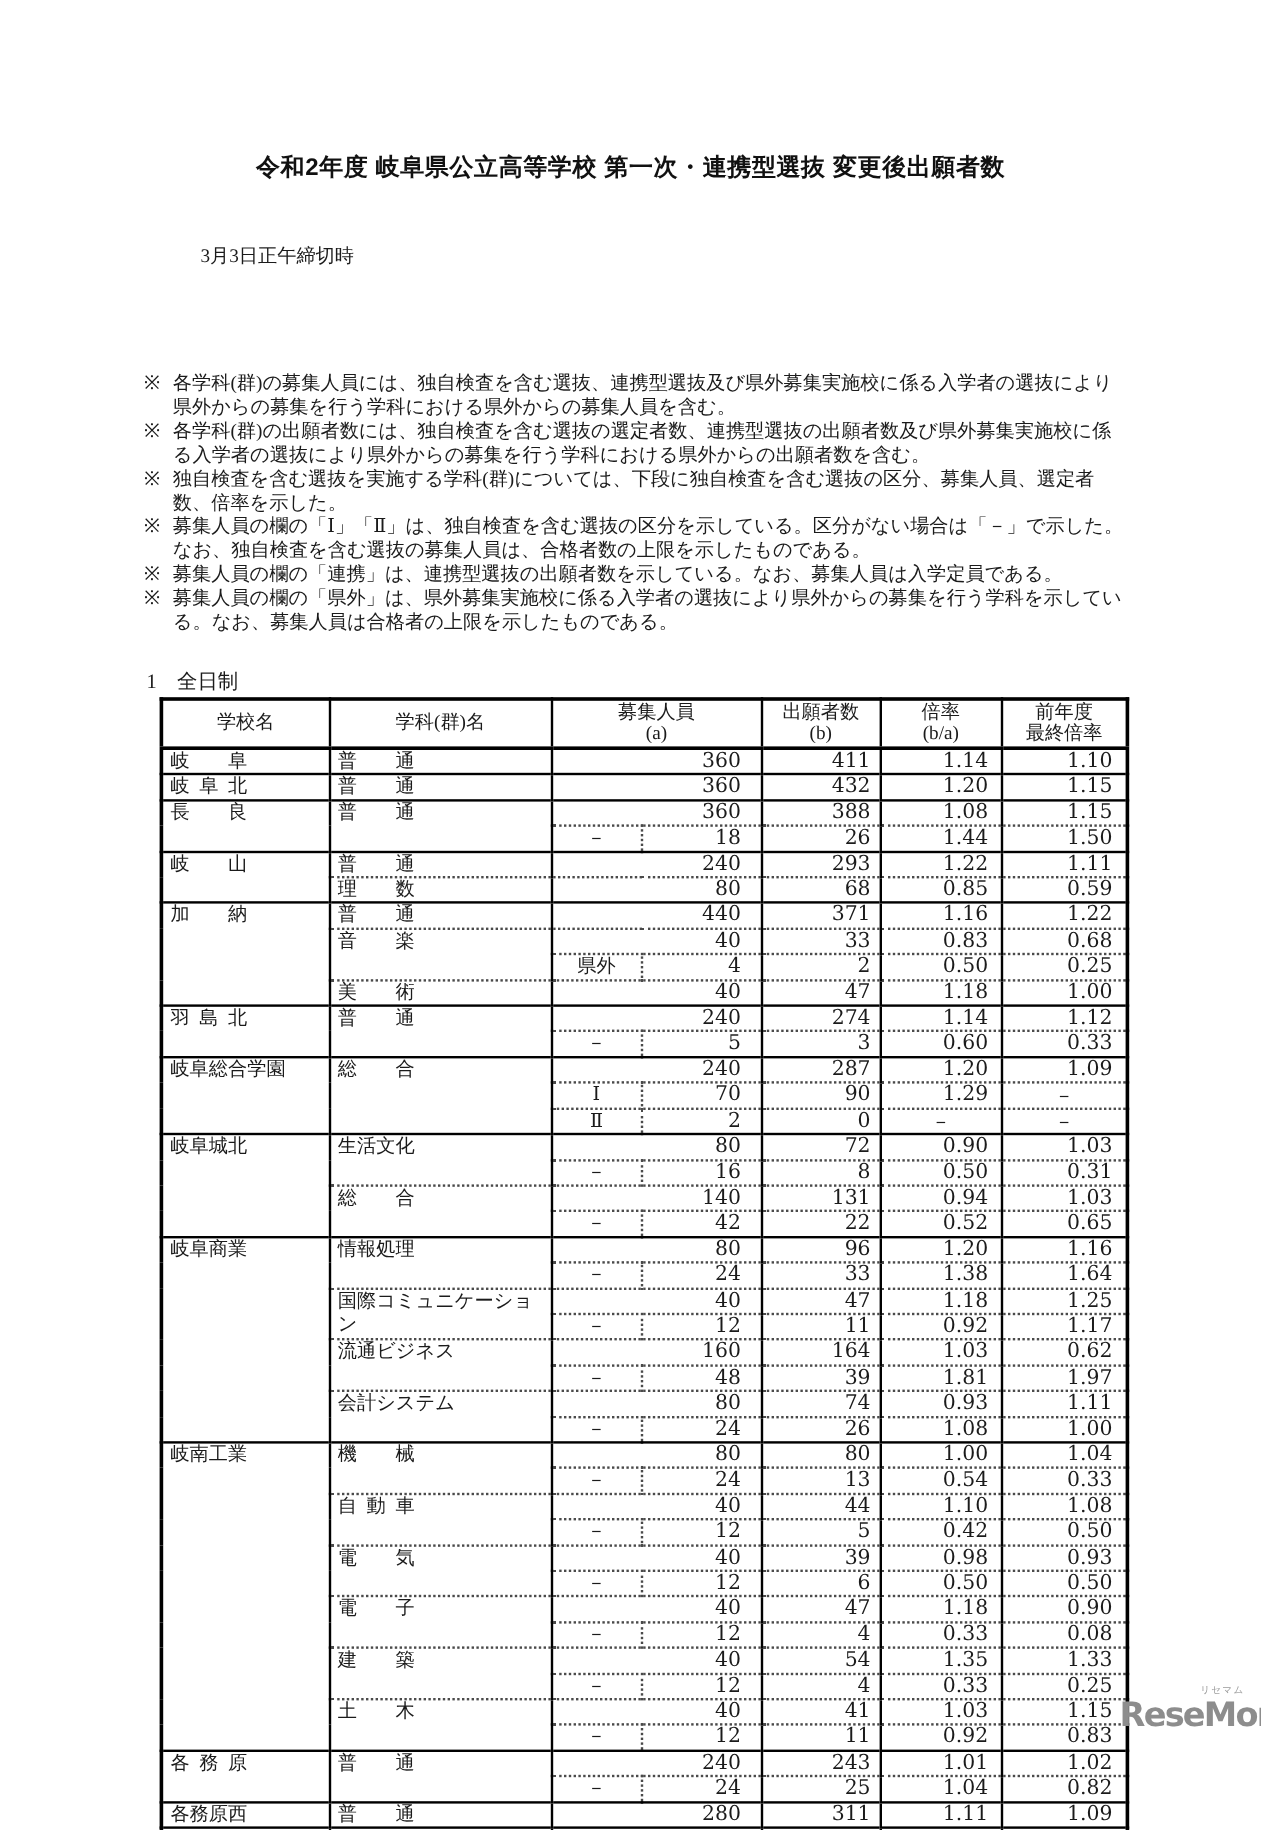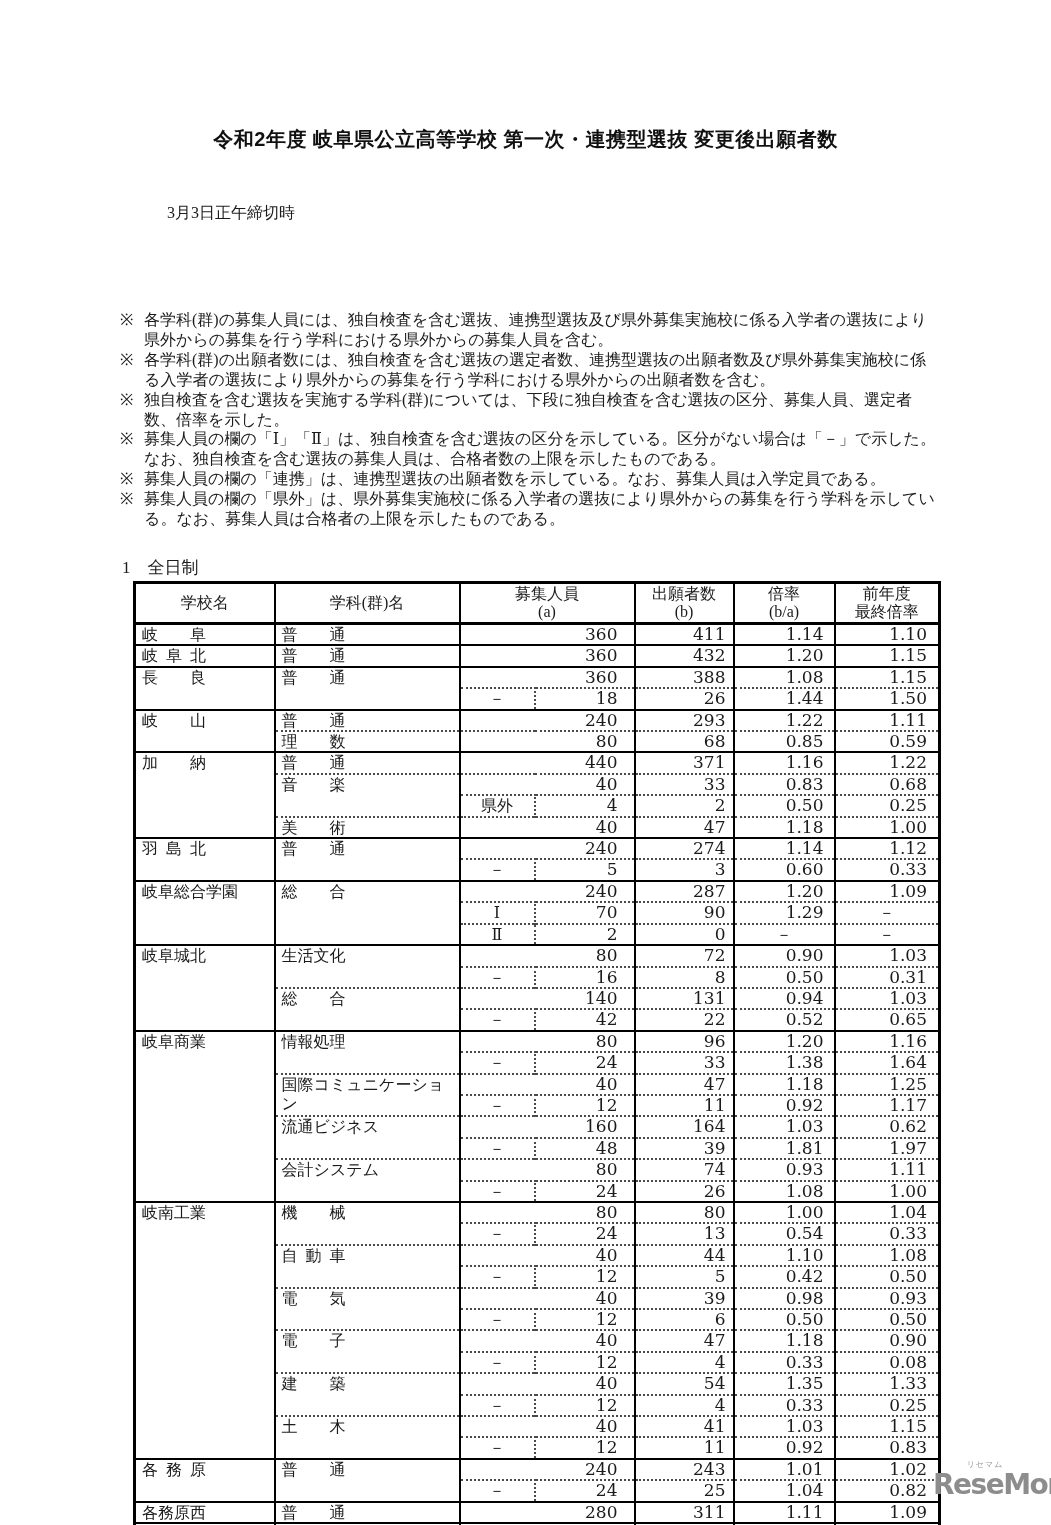--- a/index.html
+++ b/index.html
@@ -35,21 +35,21 @@
   .mark-cell{border-right:2px dotted #4a4a4a;text-align:center;font-size:16px;}
   .num{text-align:right;font-family:"DejaVu Serif",serif;}
   .recruit-cell{padding-right:16px;}
   .applicants-cell{padding-right:7px;}
   .ratio-cell{padding-right:10px;}
   .prev-ratio-cell{padding-right:11px;}
   td.dash{text-align:center;padding-right:0;font-size:16px;}
   tr.group-start td{border-top:2px solid #000;}
   tr.block-start td,tr.sub-row td{border-top:2px dotted #4a4a4a;}
   .just{display:inline-block;width:64px;text-align:justify;text-align-last:justify;}
-  .watermark{position:absolute;left:933px;top:1460px;width:112px;text-align:center;}
+  .watermark{position:absolute;left:933px;top:1404px;width:112px;text-align:right;}
   .wm-small{
     display:block;font-family:"DejaVu Sans",sans-serif;font-size:8px;
     color:#9a9a9a;margin-right:8px;letter-spacing:1px;line-height:10px;
   }
   .wm-text{
     font-family:"DejaVu Sans",sans-serif;font-weight:bold;font-size:28px;
     color:#8d8d8d;letter-spacing:-1.5px;line-height:30px;
   }
 </style>
 </head>

